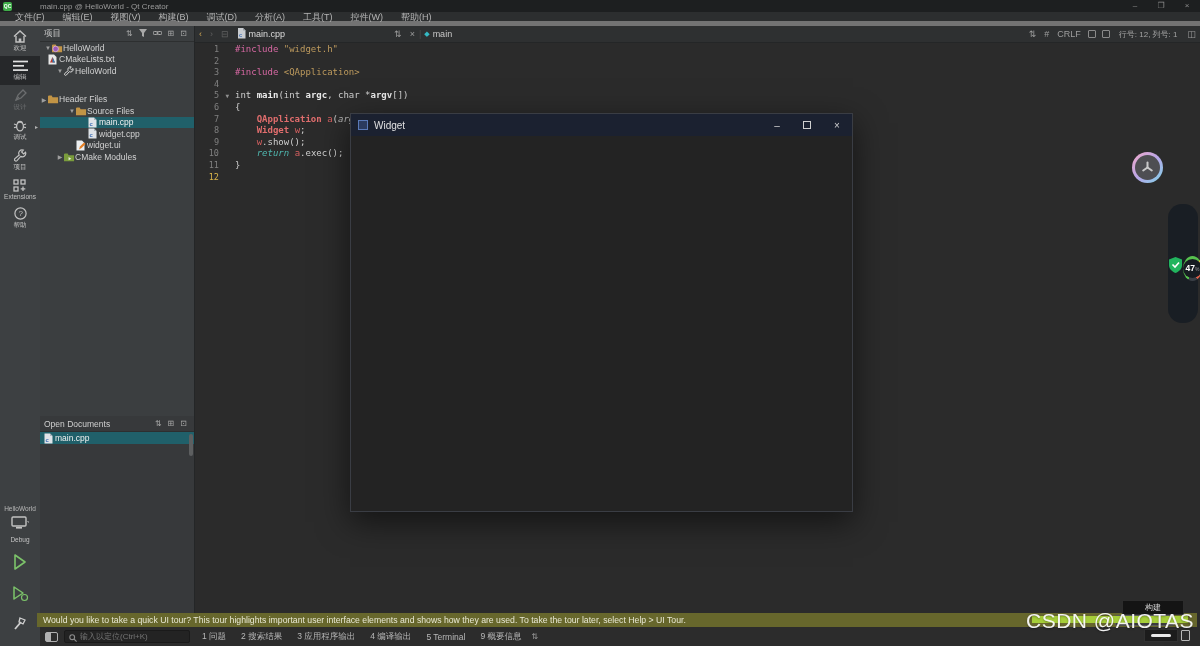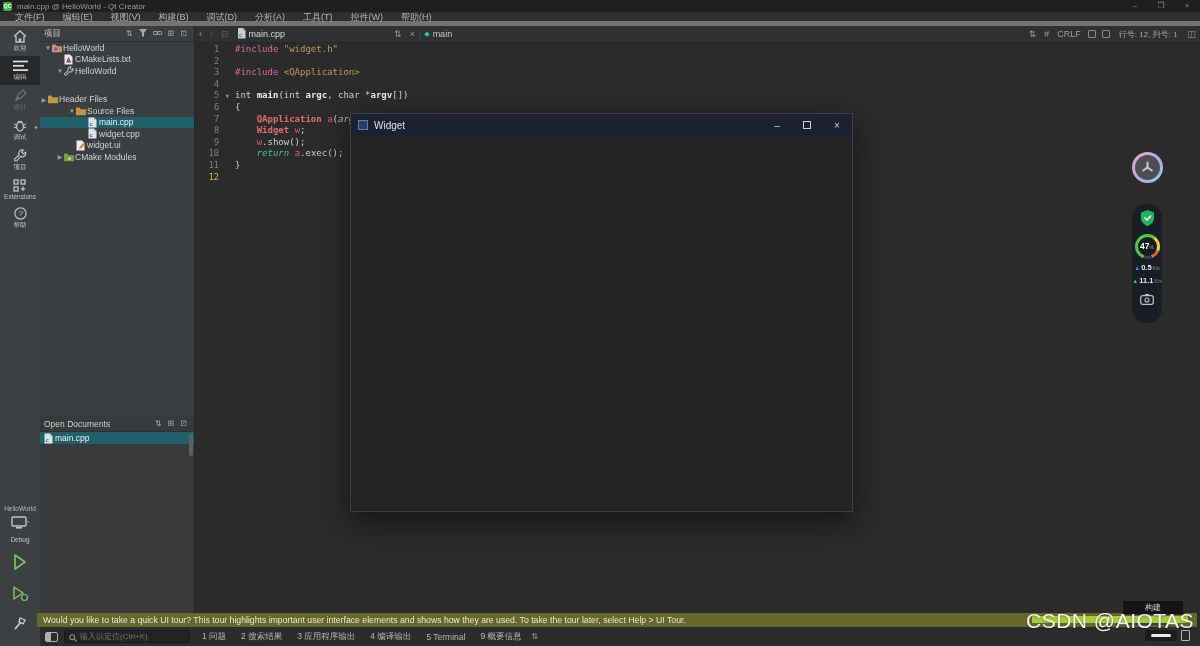--- a/index.html
+++ b/index.html
@@ -2,21 +2,21 @@
 <html><head>
 <meta charset="utf-8">
 <style>
   * { margin:0; padding:0; box-sizing:border-box; }
   html,body { width:1200px; height:646px; overflow:hidden; background:#2b2b2b;
     font-family:"Liberation Sans", sans-serif; -webkit-font-smoothing:antialiased; }
   .abs { position:absolute; }
   #stage { position:relative; width:1200px; height:646px; background:#2b2b2b; overflow:hidden; }
 
   
-  #titlebar { left:0; top:0; width:1200px; height:12px; background:#1d1f20; display:flex; align-items:center; }
+  #titlebar { left:0; top:0; width:1200px; height:12px; background:#1d1f20; display:flex; align-items:center;gap:23px; }
   #qc-logo { width:9px; height:9px; margin:0 5px 0 3px; background:#3fae49; border-radius:2px; color:#fff;
     font-size:5px; font-weight:bold; display:flex; align-items:center; justify-content:center; }
   #app-title { font-size:8px; color:#9a9a9a; }
   #win-controls { margin-left:auto; display:flex; }
   #win-controls span { width:26px; text-align:center; color:#8d8d8d; font-size:8px; line-height:12px; }
 
   
   #menubar { left:0; top:12px; width:1200px; height:14px; background:#2c2e2f; border-bottom:5px solid #737373;
     display:flex; align-items:center; padding-left:6px; }
   .menu-item { color:#b5b5b5; font-size:9px; padding:0 9px; line-height:14px; }
@@ -84,22 +84,22 @@
   #ww-icon { width:10px; height:10px; background:#2b3b5e; border:1px solid #5a7ab8; margin-right:6px; }
   #ww-title { font-size:10px; color:#e0e0e0; }
   #ww-controls { margin-left:auto; display:flex; align-items:center; height:22px; }
   #ww-controls .wwc { width:30px; text-align:center; color:#cfcfcf; font-size:10px; }
   #ww-max { display:inline-block; width:8px; height:8px; border:1px solid #cfcfcf; }
 
   
   #controller { left:1132px; top:152px; width:31px; height:31px; border-radius:50%;
     background:linear-gradient(135deg,#f2a9c8,#b9a6e8 50%,#7fd4e8); display:flex; align-items:center; justify-content:center; }
   #controller .inner { width:25px; height:25px; border-radius:50%; background:#4e4e52; display:flex; align-items:center; justify-content:center; }
-  #monitorpanel { left:1132px; top:204px; width:30px; height:119px; background:rgba(24,29,36,.95); border-radius:14px;
-    display:flex; flex-direction:column; align-items:center; padding-top:6px; }
+  #monitorpanel { left:1168px; top:204px; width:30px; height:119px; background:rgba(24,29,36,.95); border-radius:14px;
+    display:flex; align-items:center; padding-top:6px; }
   #gauge { width:25px; height:25px; border-radius:50%; margin-top:4px;
     background:conic-gradient(from 200deg,#57c14e 0 55%,#e8d23c 55% 75%,#e0604a 75% 88%,#3a3f46 88% 100%);
     display:flex; align-items:center; justify-content:center; }
   #gauge .ginner { width:19px; height:19px; border-radius:50%; background:#171c22; display:flex; align-items:baseline; justify-content:center; }
   #gauge .gv { font-size:8.5px; font-weight:bold; color:#fff; line-height:19px; }
   #gauge .gu { font-size:5px; color:#9a9a9a; }
   .net-row { display:flex; align-items:baseline; margin-top:4px; }
   .net-arrow-up { color:#3f8fe8; font-size:6px; margin-right:1px; }
   .net-arrow-dn { color:#49c46a; font-size:6px; margin-right:1px; }
   .net-val { font-size:7.5px; font-weight:bold; color:#e8e8e8; }
@@ -286,21 +286,21 @@
         <div class="tree-row" style="padding-left: 4px;">
           <span class="tw-exp">▼</span>
           <span class="tw-ico">
             <svg width="12" height="10" viewBox="0 0 12 10">
               <path d="M0 2 L0 9.5 H11 V3 H5 L4 1.2 H0.8 Z" fill="#c29445"></path>
               <circle cx="4" cy="6" r="3" fill="#9b59b6" stroke="#d7b3e8" stroke-width=".8"></circle>
             </svg>
           </span>
           <span>HelloWorld</span>
         </div>
-        <div class="tree-row" style="padding-left: 16px;">
+        <div class="tree-row" style="padding-left: 0;">
           <span class="tw-exp"></span>
           <span class="tw-ico">
             <svg width="9" height="11" viewBox="0 0 9 11">
               <path d="M0.5 0.5 H6 L8.5 3 V10.5 H0.5 Z" fill="#e8e8e8"></path>
               <path d="M4.5 3 L7 8.5 H2 Z" fill="#c0392b"></path>
               <path d="M4.5 3 L7 8.5 H4.5 Z" fill="#2980b9"></path>
             </svg>
           </span>
           <span>CMakeLists.txt</span>
         </div>

